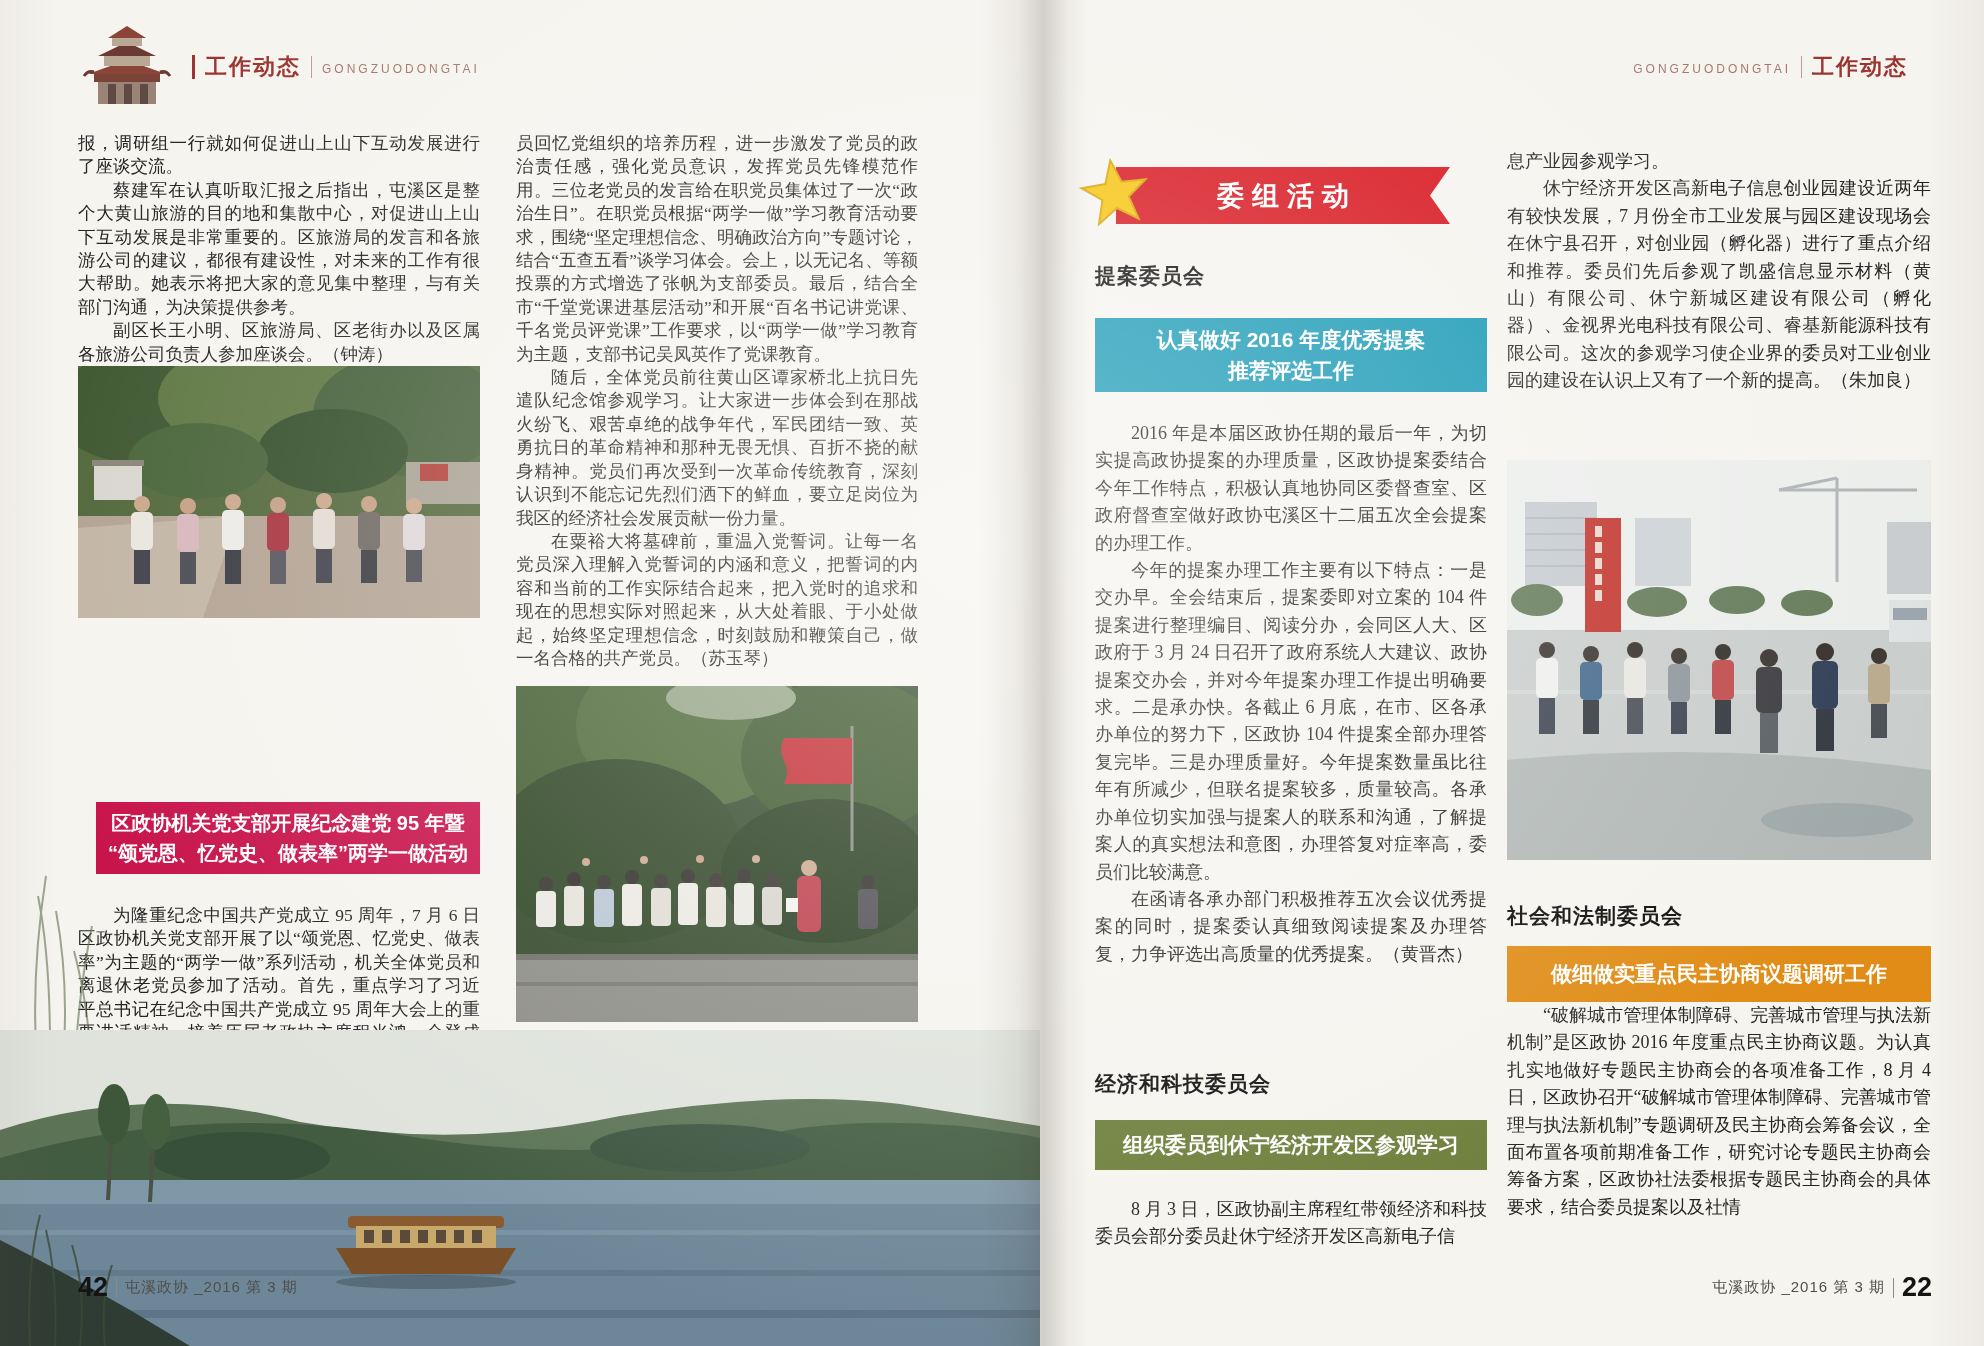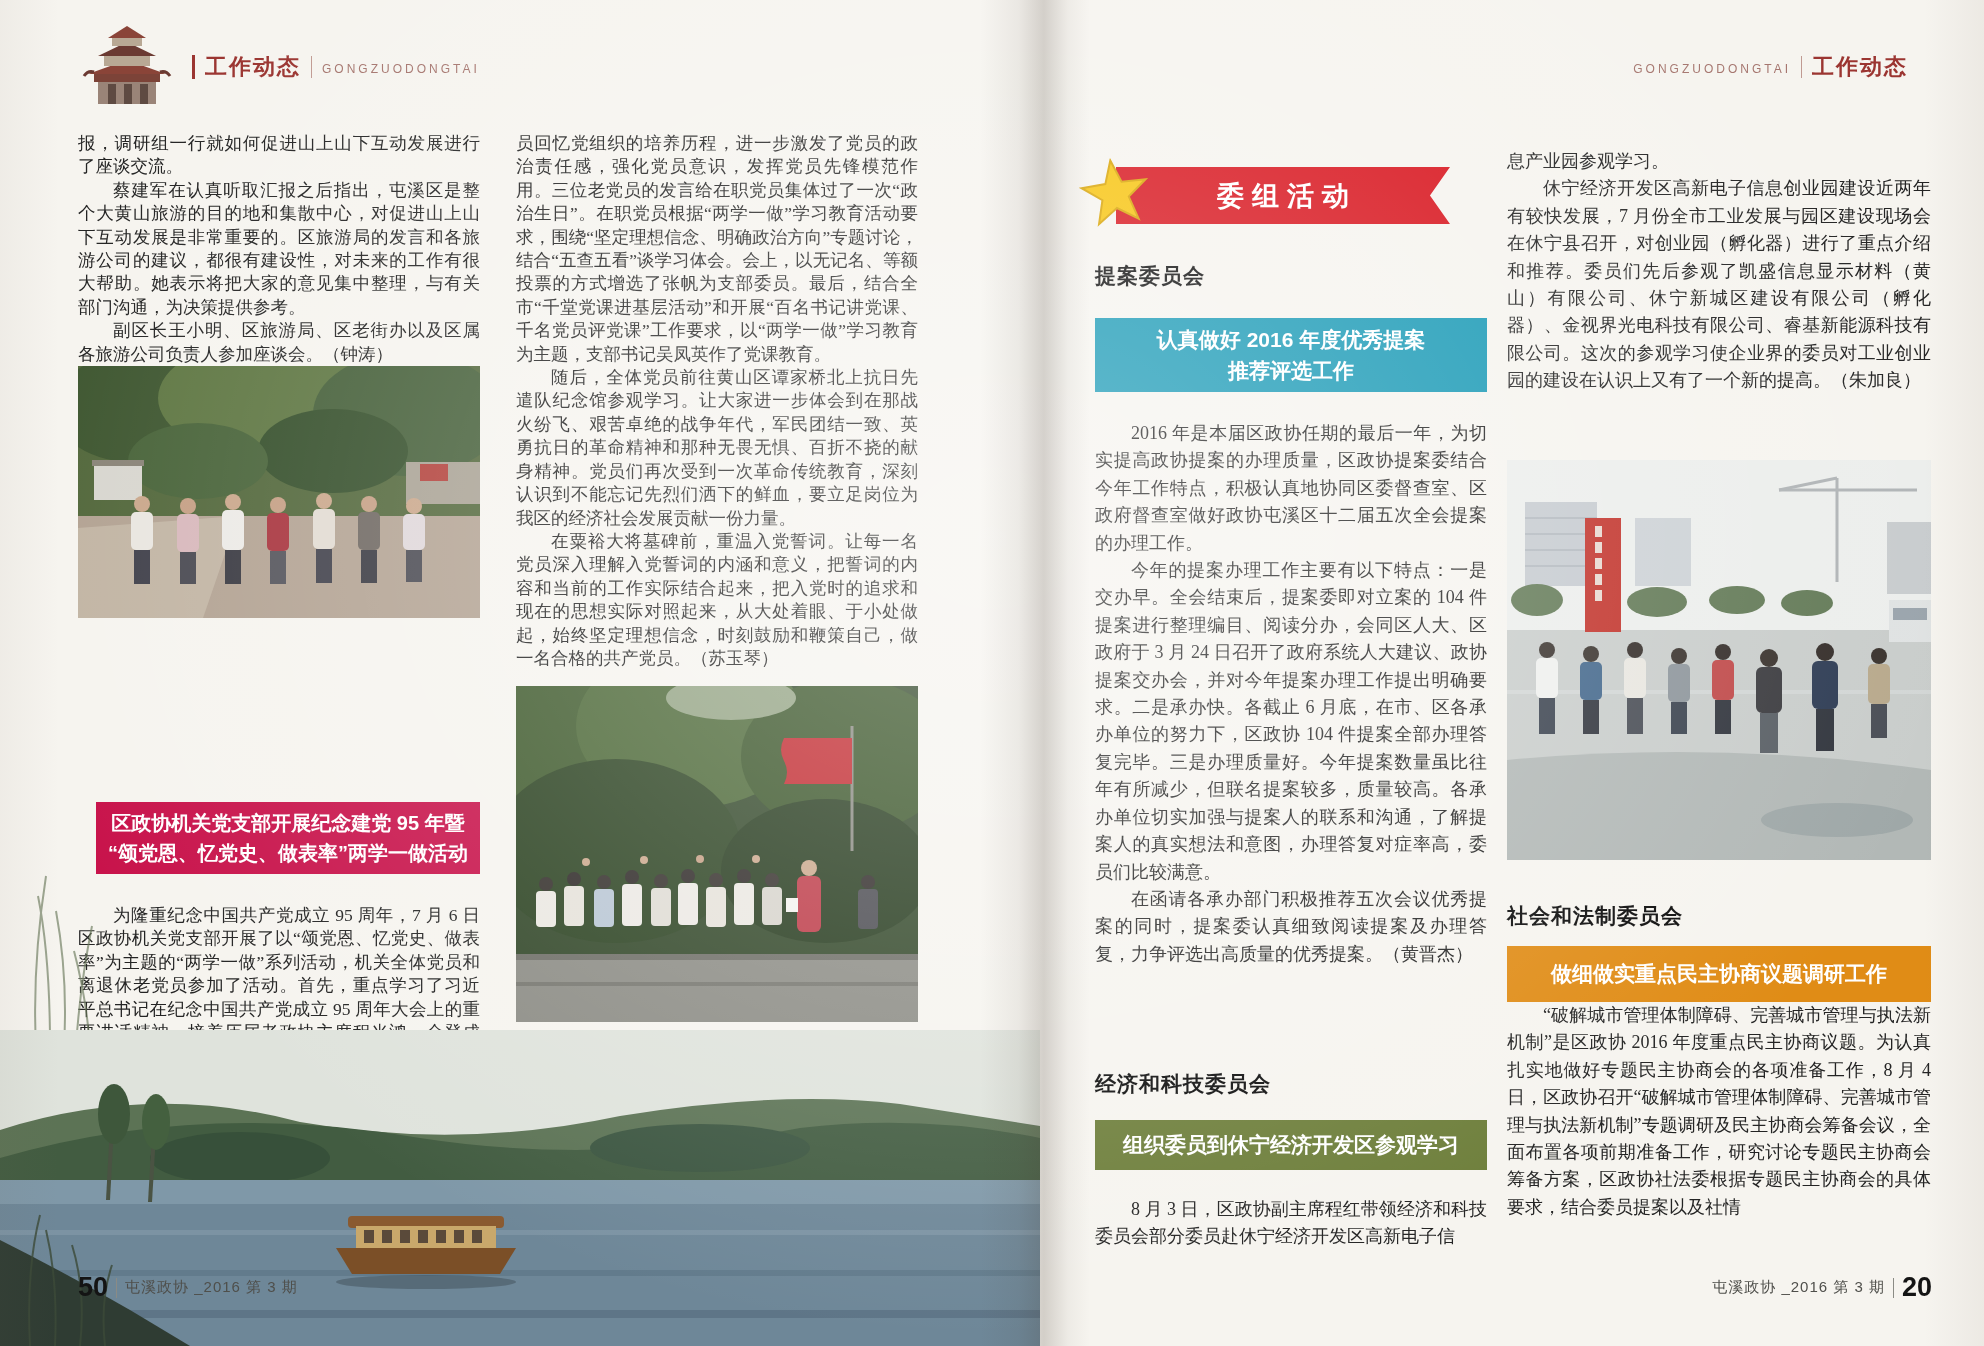--- a/index.html
+++ b/index.html
@@ -272,21 +272,21 @@
       <g stroke="#3c4a38" stroke-width="2" fill="none" opacity="0.8">
         <path d="M30 316 Q26 240 40 185"></path>
           <path d="M55 316 Q58 250 46 200"></path>
         <path d="M80 316 Q86 260 72 215"></path>
           <path d="M105 316 Q100 270 112 235"></path>
       </g>
     </svg>
   </div>
 
   <div class="abs foot" style="left:78px; top:1272px;">
-    <span class="num">50</span>
+    <span class="num">42</span>
     <span class="fsep"></span>
     <span class="journal">屯溪政协 _2016 第 3 期</span>
   </div>
 </div>
 
 <div>
 
   <div class="abs hdr" style="right:76px; top:52px;">
     <span class="sub">GONGZUODONGTAI</span>
     <span class="sep"></span>
@@ -396,15 +396,15 @@
 
   <div class="abs banner banner-orange" style="left:1507px; top:946px; width:424px; height:56px;">做细做实重点民主协商议题调研工作</div>
 
   <div class="abs txt rp-txt rp-w2" style="left:1507px; top:1002px;">
     <p class="ind">“破解城市管理体制障碍、完善城市管理与执法新机制”是区政协 2016 年度重点民主协商议题。为认真扎实地做好专题民主协商会的各项准备工作，8 月 4 日，区政协召开“破解城市管理体制障碍、完善城市管理与执法新机制”专题调研及民主协商会筹备会议，全面布置各项前期准备工作，研究讨论专题民主协商会筹备方案，区政协社法委根据专题民主协商会的具体要求，结合委员提案以及社情</p>
   </div>
 
   <div class="abs foot" style="right:52px; top:1272px;">
     <span class="journal">屯溪政协 _2016 第 3 期</span>
     <span class="fsep"></span>
-    <span class="num">20</span>
+    <span class="num">22</span>
   </div>
 </div>
 
 </body></html>

